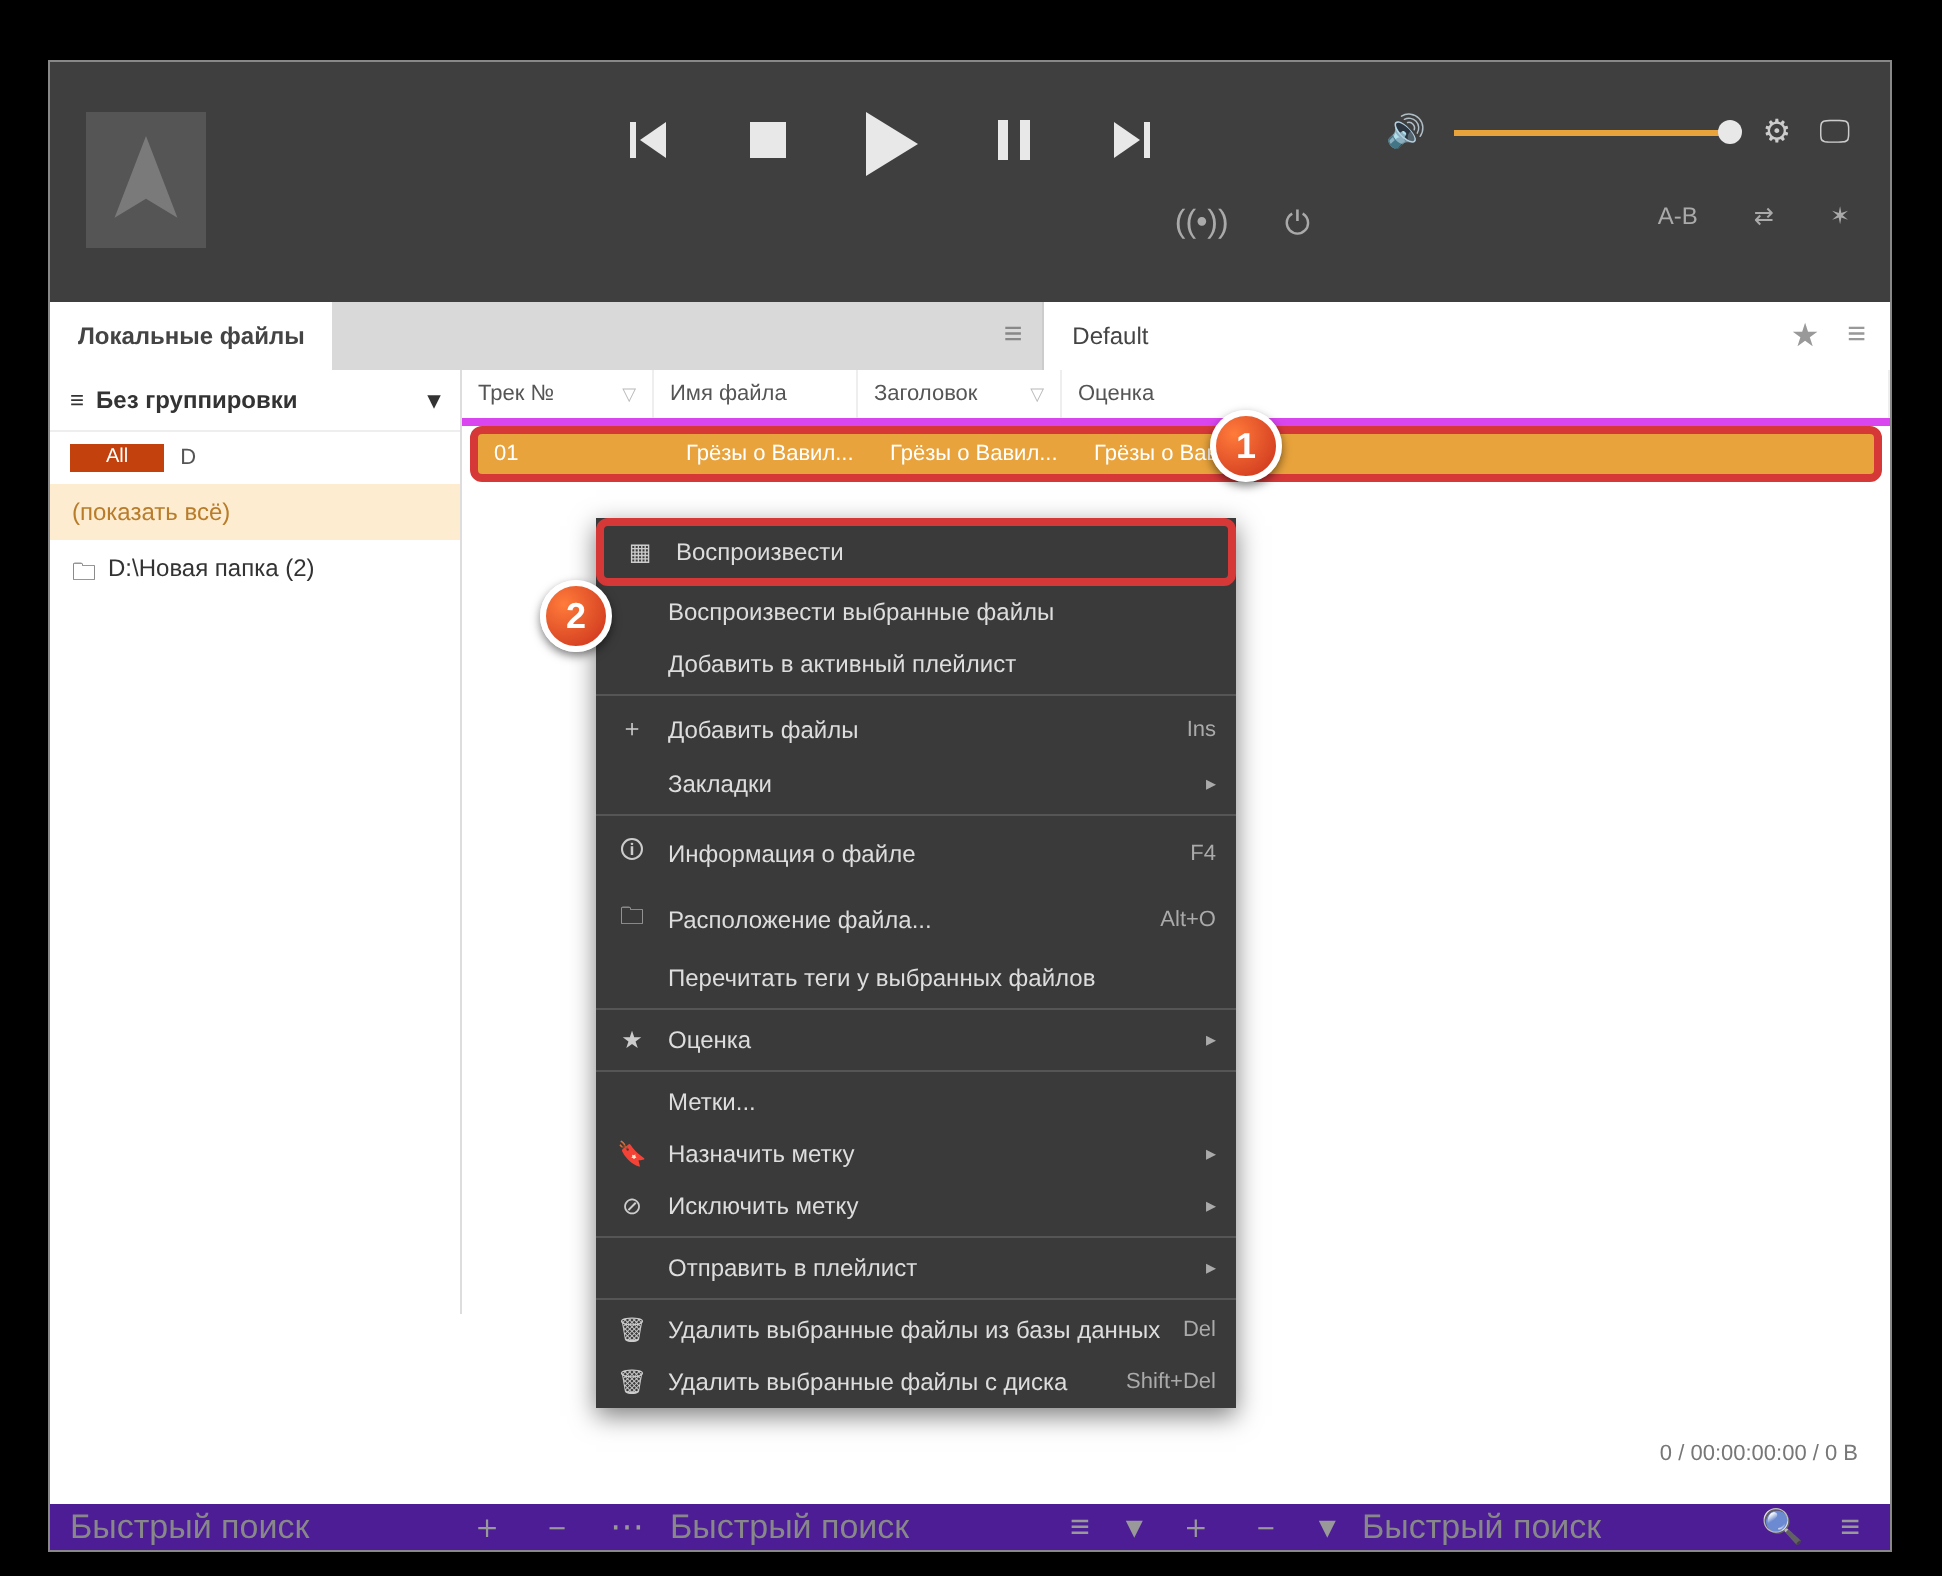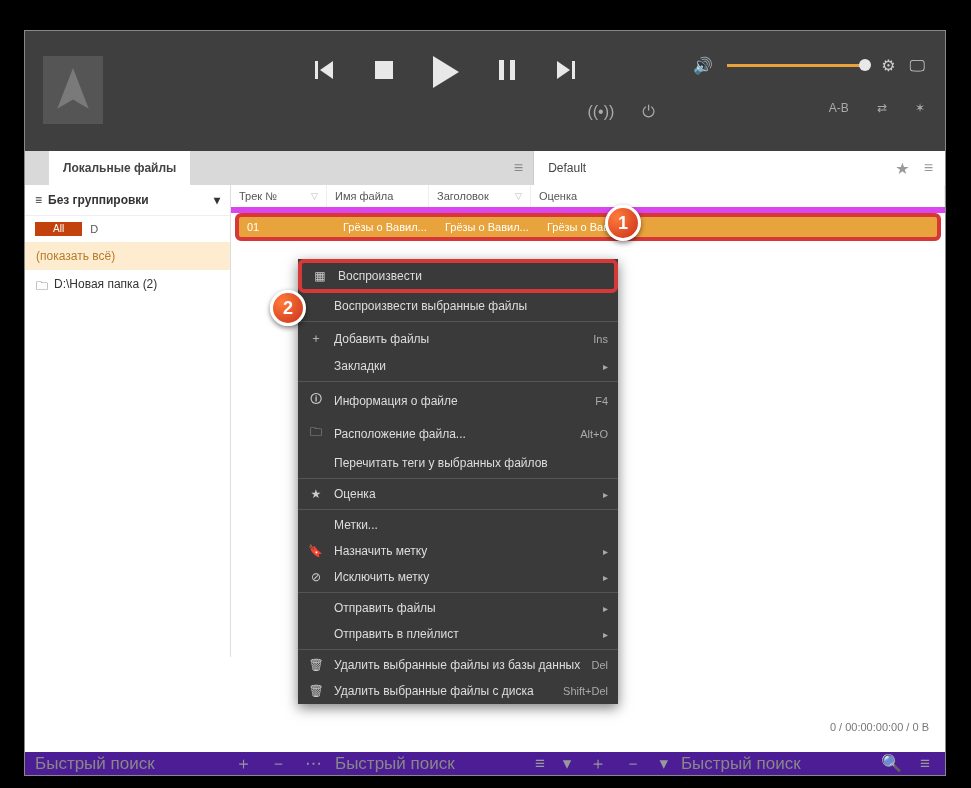--- a/index.html
+++ b/index.html
@@ -16,32 +16,32 @@
 .transport { position:absolute; left:290px; top:25px; display:flex; align-items:center; gap:40px; }
 .tbtn { color:#e8e8e8; cursor:pointer; }
 .play-tri { width:0; height:0; border-left:26px solid #e8e8e8; border-top:16px solid transparent; border-bottom:16px solid transparent; }
 .vol-row { position:absolute; right:20px; top:25px; display:flex; align-items:center; gap:14px; }
 .vol-track { width:140px; height:3px; background:#e8a33c; position:relative; }
 .vol-thumb { position:absolute; right:-4px; top:-5px; width:12px; height:12px; border-radius:50%; background:#e8e8e8; }
 .sec-row { position:absolute; right:20px; top:70px; display:flex; align-items:center; gap:28px; color:#aaa; font-size:12px; }
 .sec-left { position:absolute; right:290px; top:72px; display:flex; gap:28px; color:#aaa; }
 .tabbar { height:34px; background:#d9d9d9; display:flex; align-items:stretch; }
 .tab { padding:0 14px; display:flex; align-items:center; font-size:12px; color:#444; }
-.tab.active { background:#fff; font-weight:bold;margin-left:24px; }
+.tab.active { background:#fff; font-weight:bold; }
 .tab-fill { flex:1; display:flex; justify-content:flex-end; align-items:center; padding-right:10px; gap:10px; color:#888; }
 .content { display:flex; height:472px; }
 .sidebar { width:206px; border-right:1px solid #ddd; display:flex; flex-direction:column; font-size:12px; }
 .group-hdr { display:flex; align-items:center; padding:8px 10px; font-weight:bold; color:#333; gap:6px; border-bottom:1px solid #eee; }
 .chipbar { padding:6px 10px; display:flex; gap:4px; }
 .chip { background:#c2410c; color:#fff; font-size:10px; padding:1px 18px; }
 .chip-txt { font-size:11px; color:#555; padding:1px 4px; }
 .side-item { padding:7px 11px; color:#b87c2a; background:#fdecd0; font-size:12px; }
 .side-item.plain { background:transparent; color:#333; display:flex; gap:6px; }
 .tracks { flex:1; position:relative; }
-.colhdr { display:flex; height:28px; border-bottom:6px solid #d946ef; font-size:11px; color:#555; }
+.colhdr { display:flex; height:28px; border-bottom:4px solid #d946ef; font-size:11px; color:#555; }
 .colhdr div { display:flex; align-items:center; padding:0 8px; border-right:1px solid #eee; }
 .c1{width:96px}.c2{width:102px}.c3{width:102px}.c4{flex:1}
 .row1 { position:absolute; left:4px; top:28px; right:4px; height:28px; background:#e8a33c; color:#fff; font-size:11px; display:flex; align-items:center; border:4px solid #d63838; border-radius:6px; }
 .row1 > div { padding:0 8px; overflow:hidden; text-overflow:ellipsis; white-space:nowrap; }
 .ctx { position:absolute; left:298px; top:259px; width:320px; background:#3a3a3a; color:#ddd; font-size:12px; box-shadow:0 4px 12px rgba(0,0,0,0.5); z-index:50; }
 .ctx-item { display:flex; align-items:center; padding:6px 10px; gap:10px; cursor:pointer; position:relative; }
 .ctx-item.hl { border:4px solid #d63838; border-radius:6px; }
 .ctx-sep { height:1px; background:#555; margin:2px 0; }
 .ctx-ico { width:16px; display:flex; justify-content:center; color:#ccc; }
 .ctx-sc { margin-left:auto; color:#aaa; font-size:11px; }
@@ -178,20 +178,24 @@
 
 <div class="ctx">
   <div class="ctx-item hl">
       <span class="ctx-ico">▦</span>
       <span>Воспроизвести</span>
     </div>
   <div class="ctx-item">
       <span class="ctx-ico"></span>
       <span>Воспроизвести выбранные файлы</span>
     </div>
+  <div class="ctx-item">
+      <span class="ctx-ico"></span>
+      <span>Добавить в активный плейлист</span>
+    </div>
   <div class="ctx-sep"></div>
   <div class="ctx-item">
       <span class="ctx-ico">＋</span>
       <span>Добавить файлы</span>
       <span class="ctx-sc">Ins</span>
     </div>
   <div class="ctx-item ctx-sub">
       <span class="ctx-ico"></span>
       <span>Закладки</span>
     </div>
@@ -224,24 +228,20 @@
       <span class="ctx-ico">🔖</span>
       <span>Назначить метку</span>
     </div>
   <div class="ctx-item ctx-sub">
       <span class="ctx-ico">⊘</span>
       <span>Исключить метку</span>
     </div>
   <div class="ctx-sep"></div>
   <div class="ctx-item ctx-sub">
       <span class="ctx-ico"></span>
-      <span>Отправить файлы</span>
-    </div>
-  <div class="ctx-item ctx-sub">
-      <span class="ctx-ico"></span>
       <span>Отправить в плейлист</span>
     </div>
   <div class="ctx-sep"></div>
   <div class="ctx-item">
       <span class="ctx-ico">🗑</span>
       <span>Удалить выбранные файлы из базы данных</span>
       <span class="ctx-sc">Del</span>
     </div>
   <div class="ctx-item">
       <span class="ctx-ico">🗑</span>

